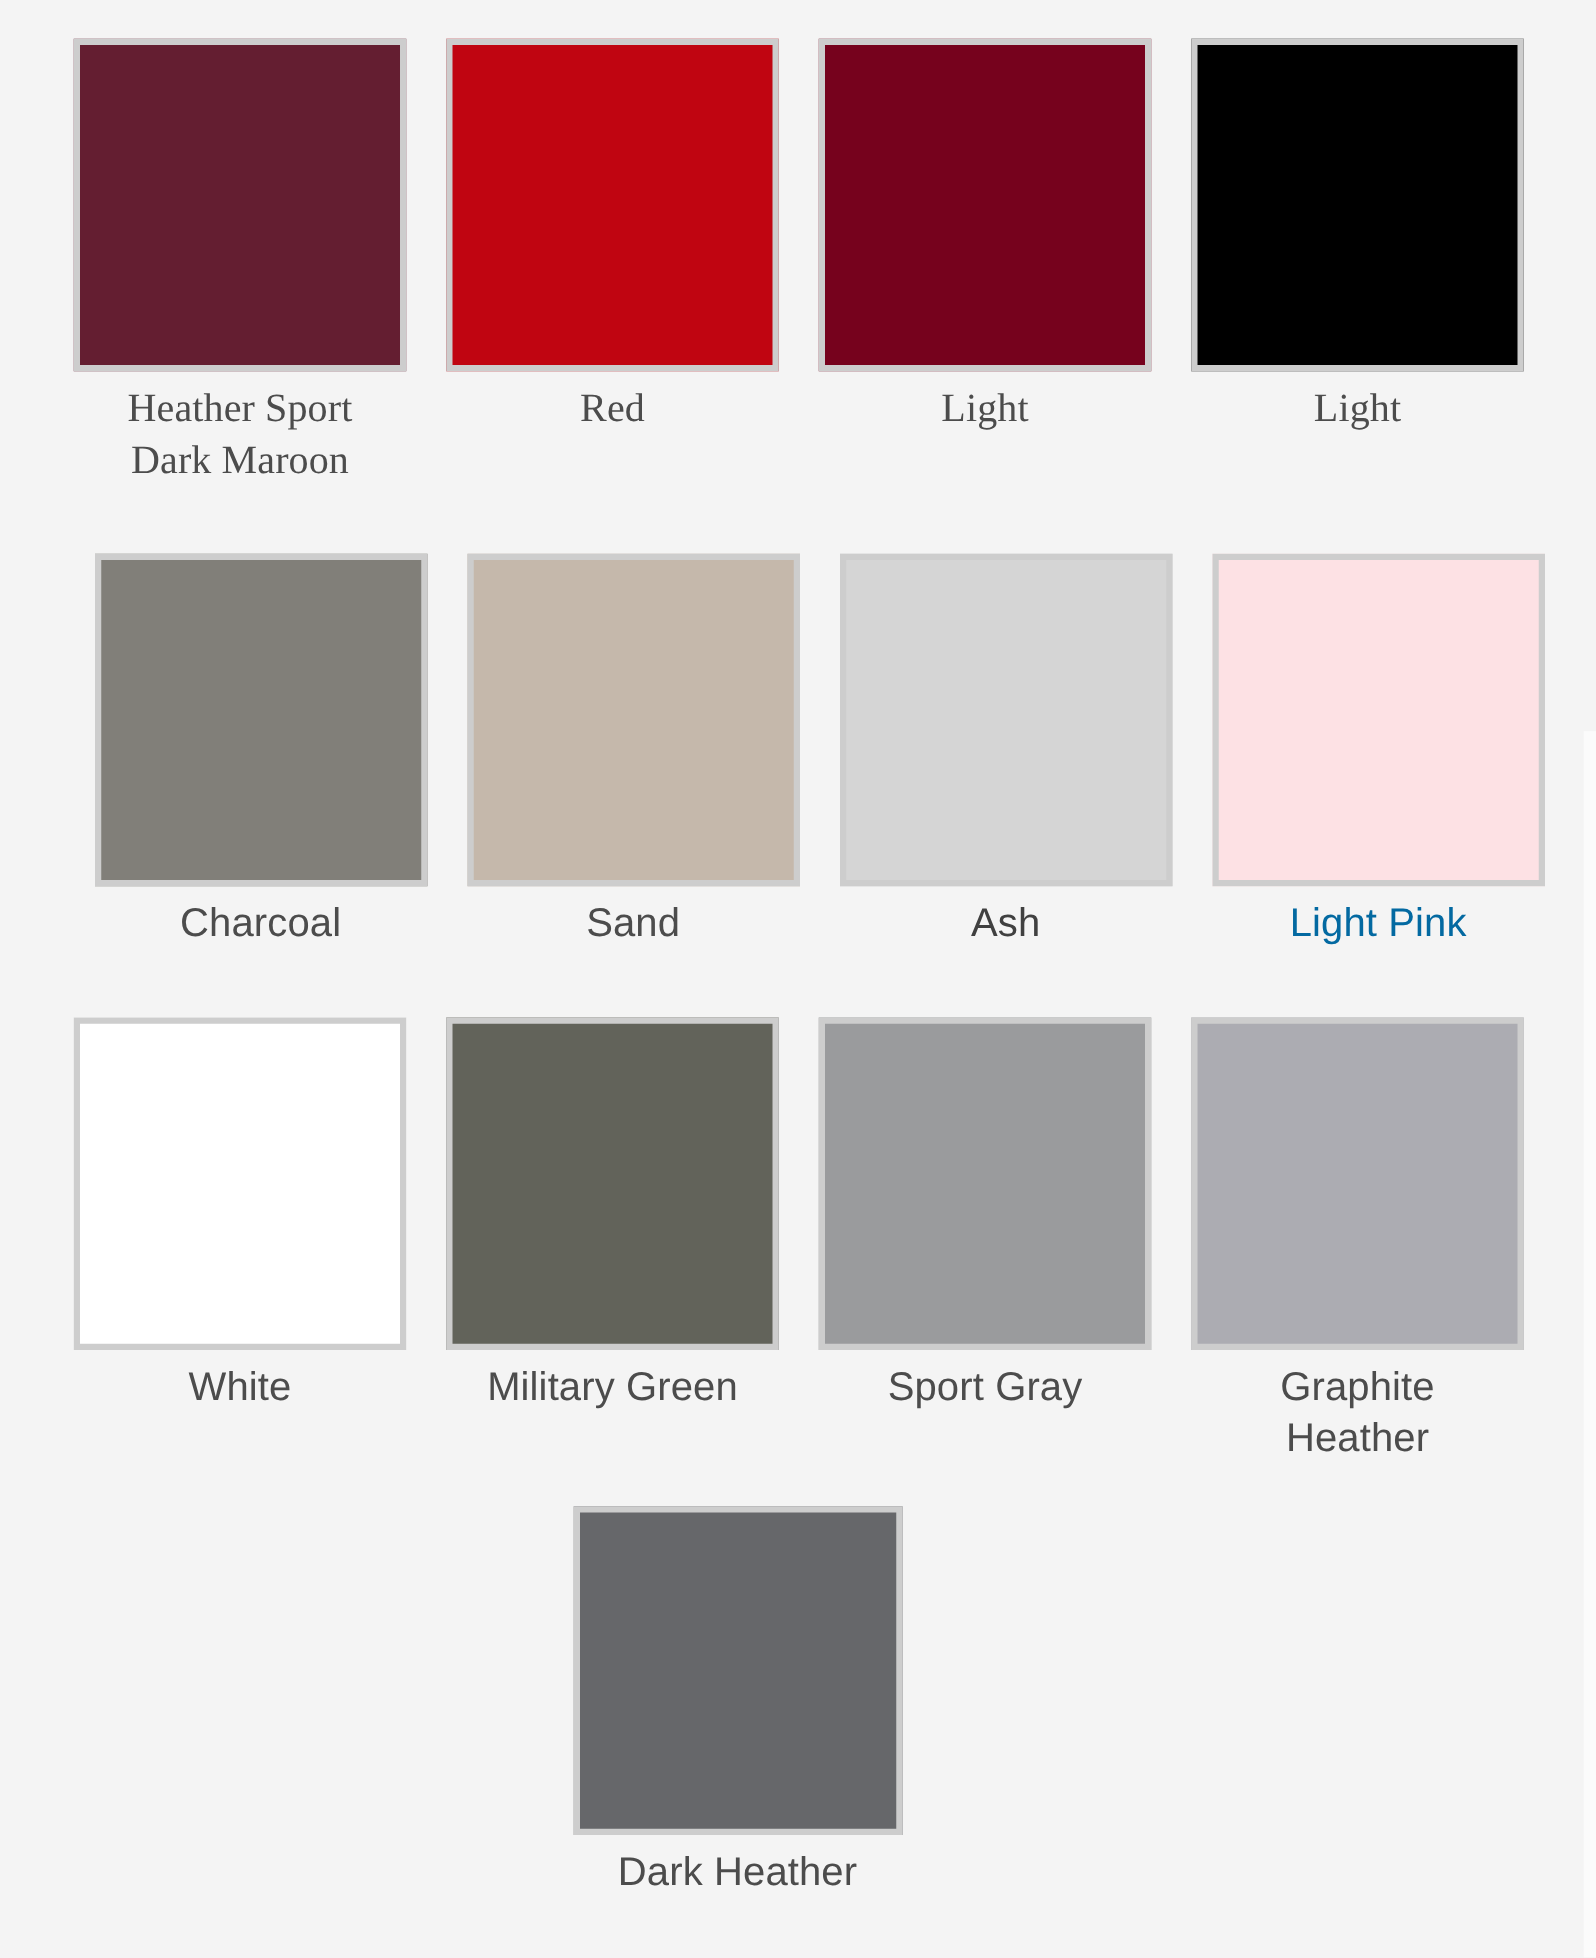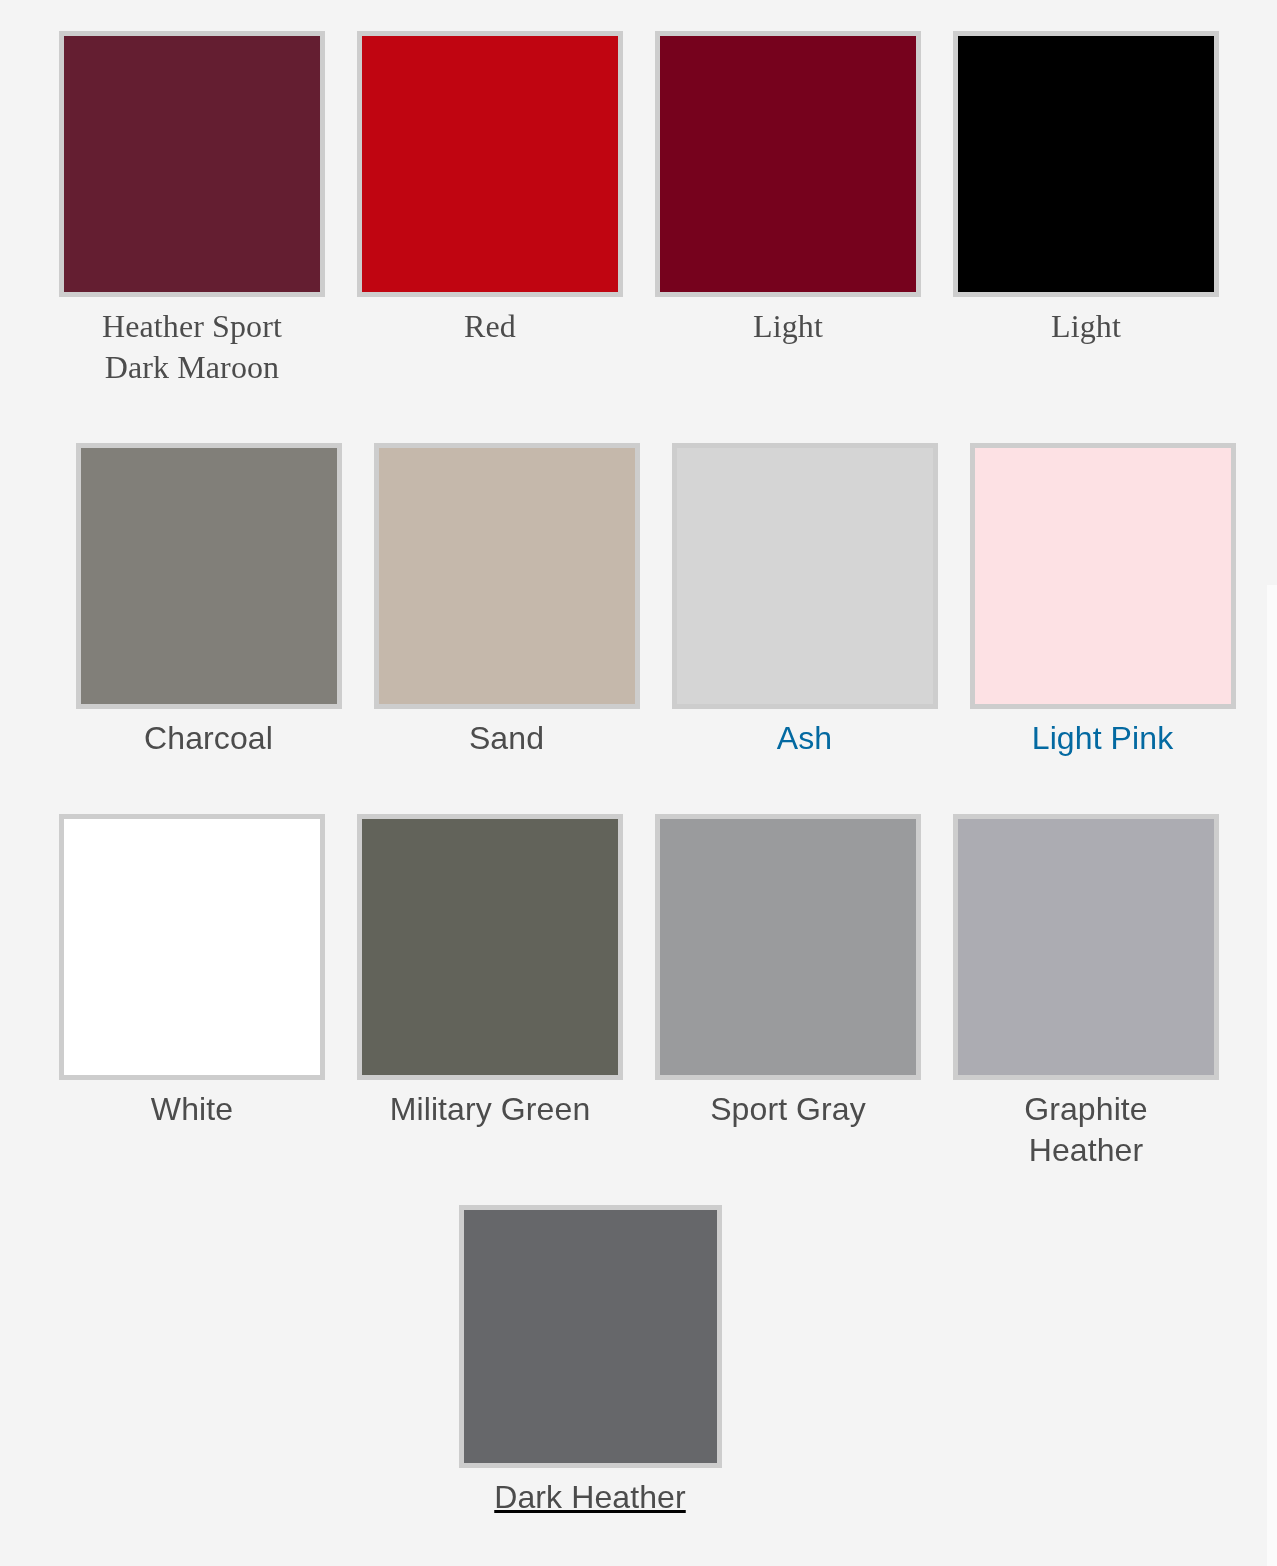--- a/index.html
+++ b/index.html
@@ -63,21 +63,21 @@
     justify-content: flex-start;
     margin-top: 20px;
     padding-left: 398px;
   }
 
   .swatch-row-final .swatch-chip {
     width: 263px;
     height: 263px;
   }
 
-  .swatch-row-final .swatch-cell { width: 266px; text-decoration: underline; }
+  .swatch-row-final .swatch-cell { width: 266px; }
 
   
   #scrollbar-track {
     position: absolute;
     top: 585px;
     right: 0;
     width: 10px;
     height: 981px;
     background: #fbfbfb;
   }
@@ -119,21 +119,21 @@
       <div class="swatch-label" style="color: rgb(76, 76, 76);">Charcoal</div>
     </div>
 
     <div class="swatch-cell">
       <div class="swatch-chip" style="background-color: rgb(197, 184, 171); border-color: rgb(205, 205, 205);"></div>
       <div class="swatch-label" style="color: rgb(76, 76, 76); text-align: right;">Sand</div>
     </div>
 
     <div class="swatch-cell">
       <div class="swatch-chip" style="background-color: rgb(213, 213, 213); border-color: rgb(205, 205, 205);"></div>
-      <div class="swatch-label" style="color: #0369a1;">Ash</div>
+      <div class="swatch-label" style="color: #404040;">Ash</div>
     </div>
 
     <div class="swatch-cell">
       <div class="swatch-chip" style="background-color: rgb(253, 225, 228); border-color: rgb(205, 205, 205);"></div>
       <div class="swatch-label" style="color: #0369a1;">Light Pink</div>
     </div>
 
   </div>
 
   <div class="swatch-grid row-3">

